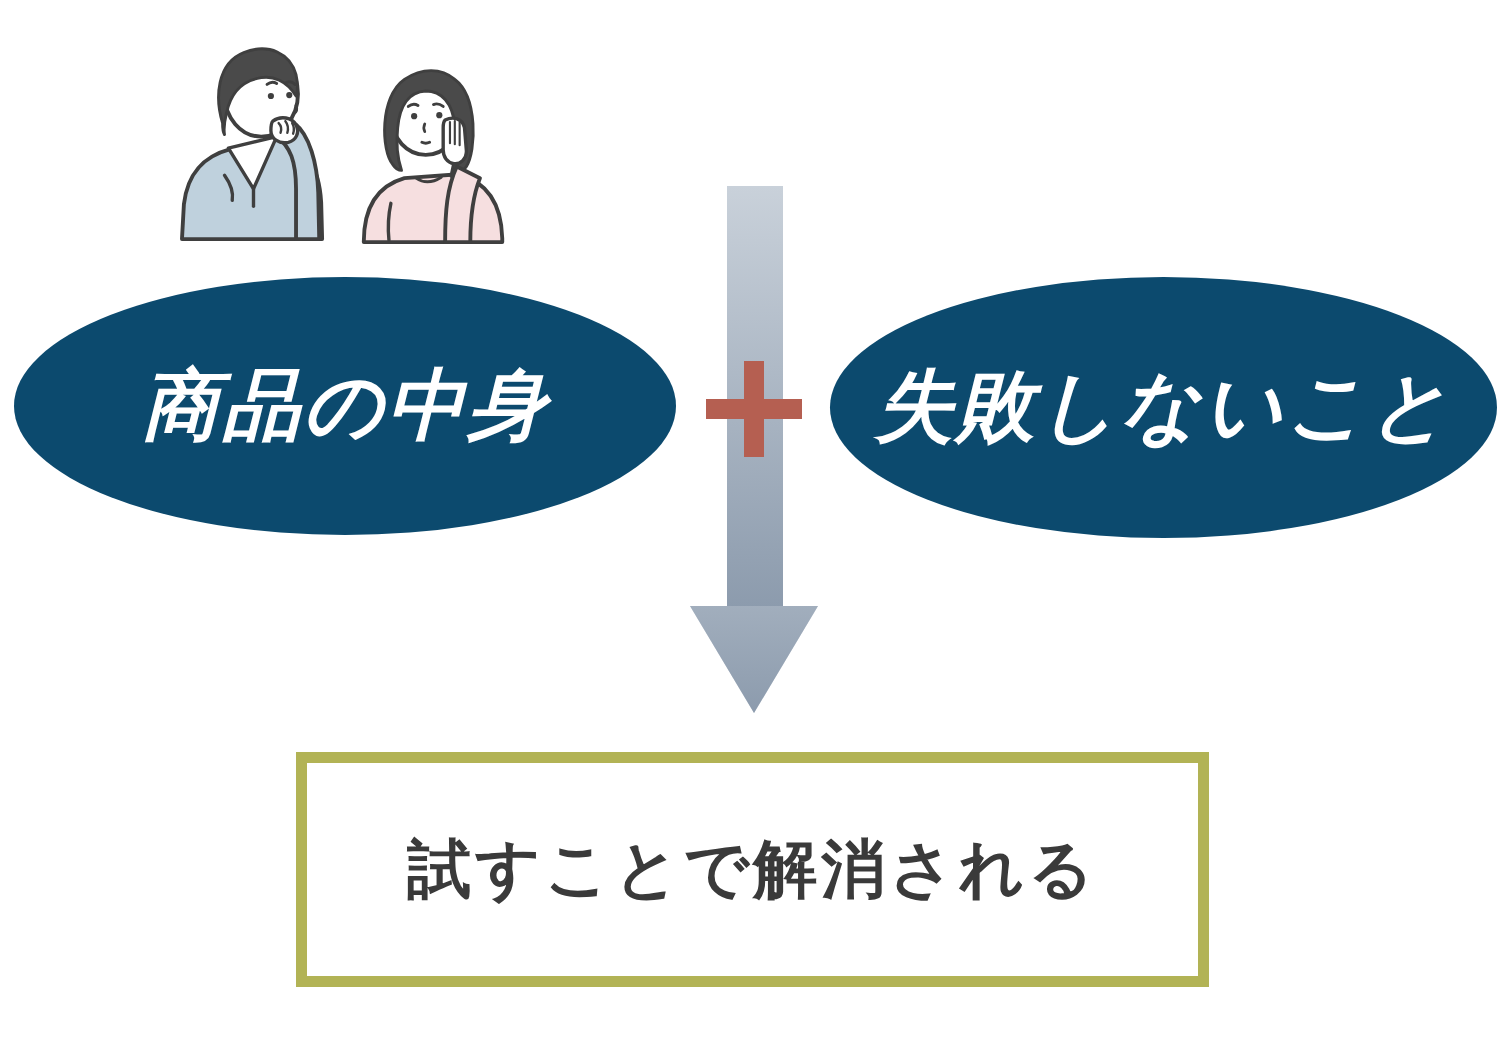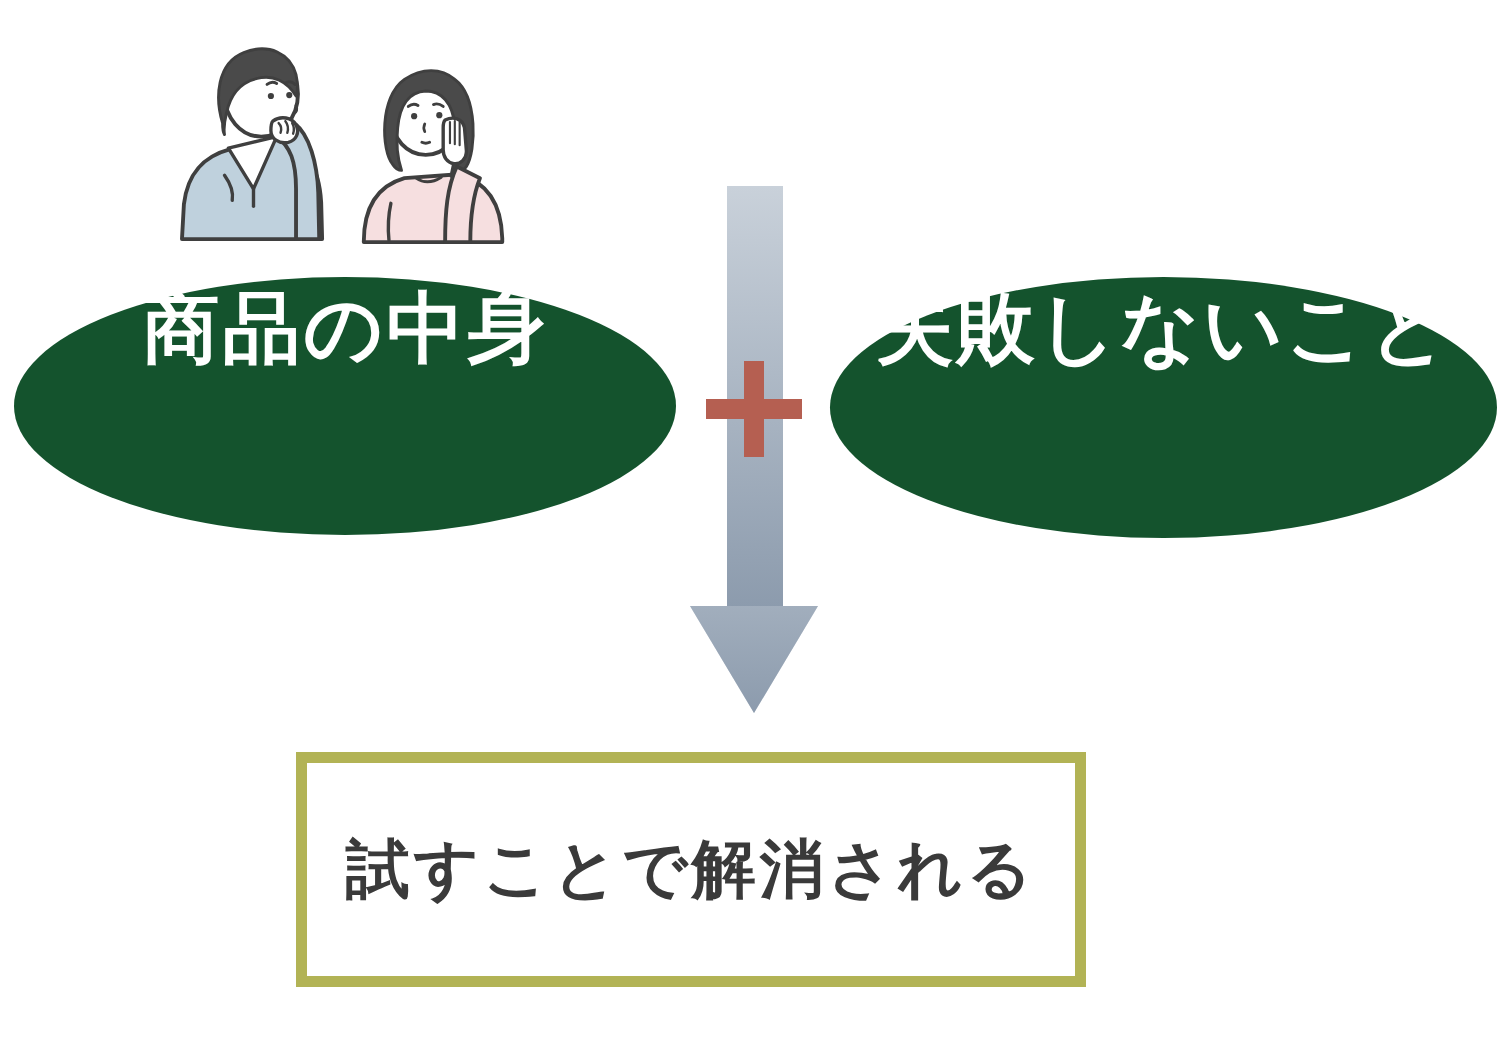--- a/index.html
+++ b/index.html
@@ -5,34 +5,34 @@
   html,body{margin:0;padding:0;background:#ffffff;}
   .canvas{
     position:relative;width:1508px;height:1038px;background:#ffffff;
     font-family:"Liberation Sans",sans-serif;overflow:hidden;
   }
   .title{
     position:absolute;left:548px;top:50px;
     font-size:66px;font-weight:800;color:#3a3a3a;letter-spacing:4px;white-space:nowrap;
   }
   .ellipse{
-    position:absolute;background:#14532d;border-radius:50%;
-    display:flex;justify-content:center;
+    position:absolute;background:#0c4a6e;border-radius:50%;
+    display:flex;align-items:center;justify-content:center;font-style:italic;
   }
   .ellipse-left{left:14px;top:277px;width:662px;height:258px;}
   .ellipse-right{left:830px;top:277px;width:667px;height:261px;}
   .ellipse-label{
     color:#ffffff;font-size:78px;font-weight:800;letter-spacing:3px;white-space:nowrap;
   }
   .arrow-wrap{position:absolute;left:688px;top:186px;width:132px;height:528px;}
   .plus{position:absolute;left:706px;top:361px;width:96px;height:96px;}
   .plus .bar-h{position:absolute;left:0;top:38px;width:96px;height:20px;background:#b55f51;}
   .plus .bar-v{position:absolute;left:38px;top:0;width:20px;height:96px;background:#b55f51;}
   .result-box{
-    position:absolute;left:296px;top:752px;width:790px;height:235px;
+    position:absolute;left:296px;top:752px;width:913px;height:235px;
     box-sizing:border-box;border:11px solid #b2b355;background:#ffffff;
     display:flex;align-items:center;justify-content:center;
   }
   .result-label{
     font-size:64px;font-weight:800;color:#3a3a3a;letter-spacing:4px;white-space:nowrap;
   }
   .man-illustration{position:absolute;left:176px;top:38px;}
   .woman-illustration{position:absolute;left:356px;top:60px;}
 </style>
 </head>

